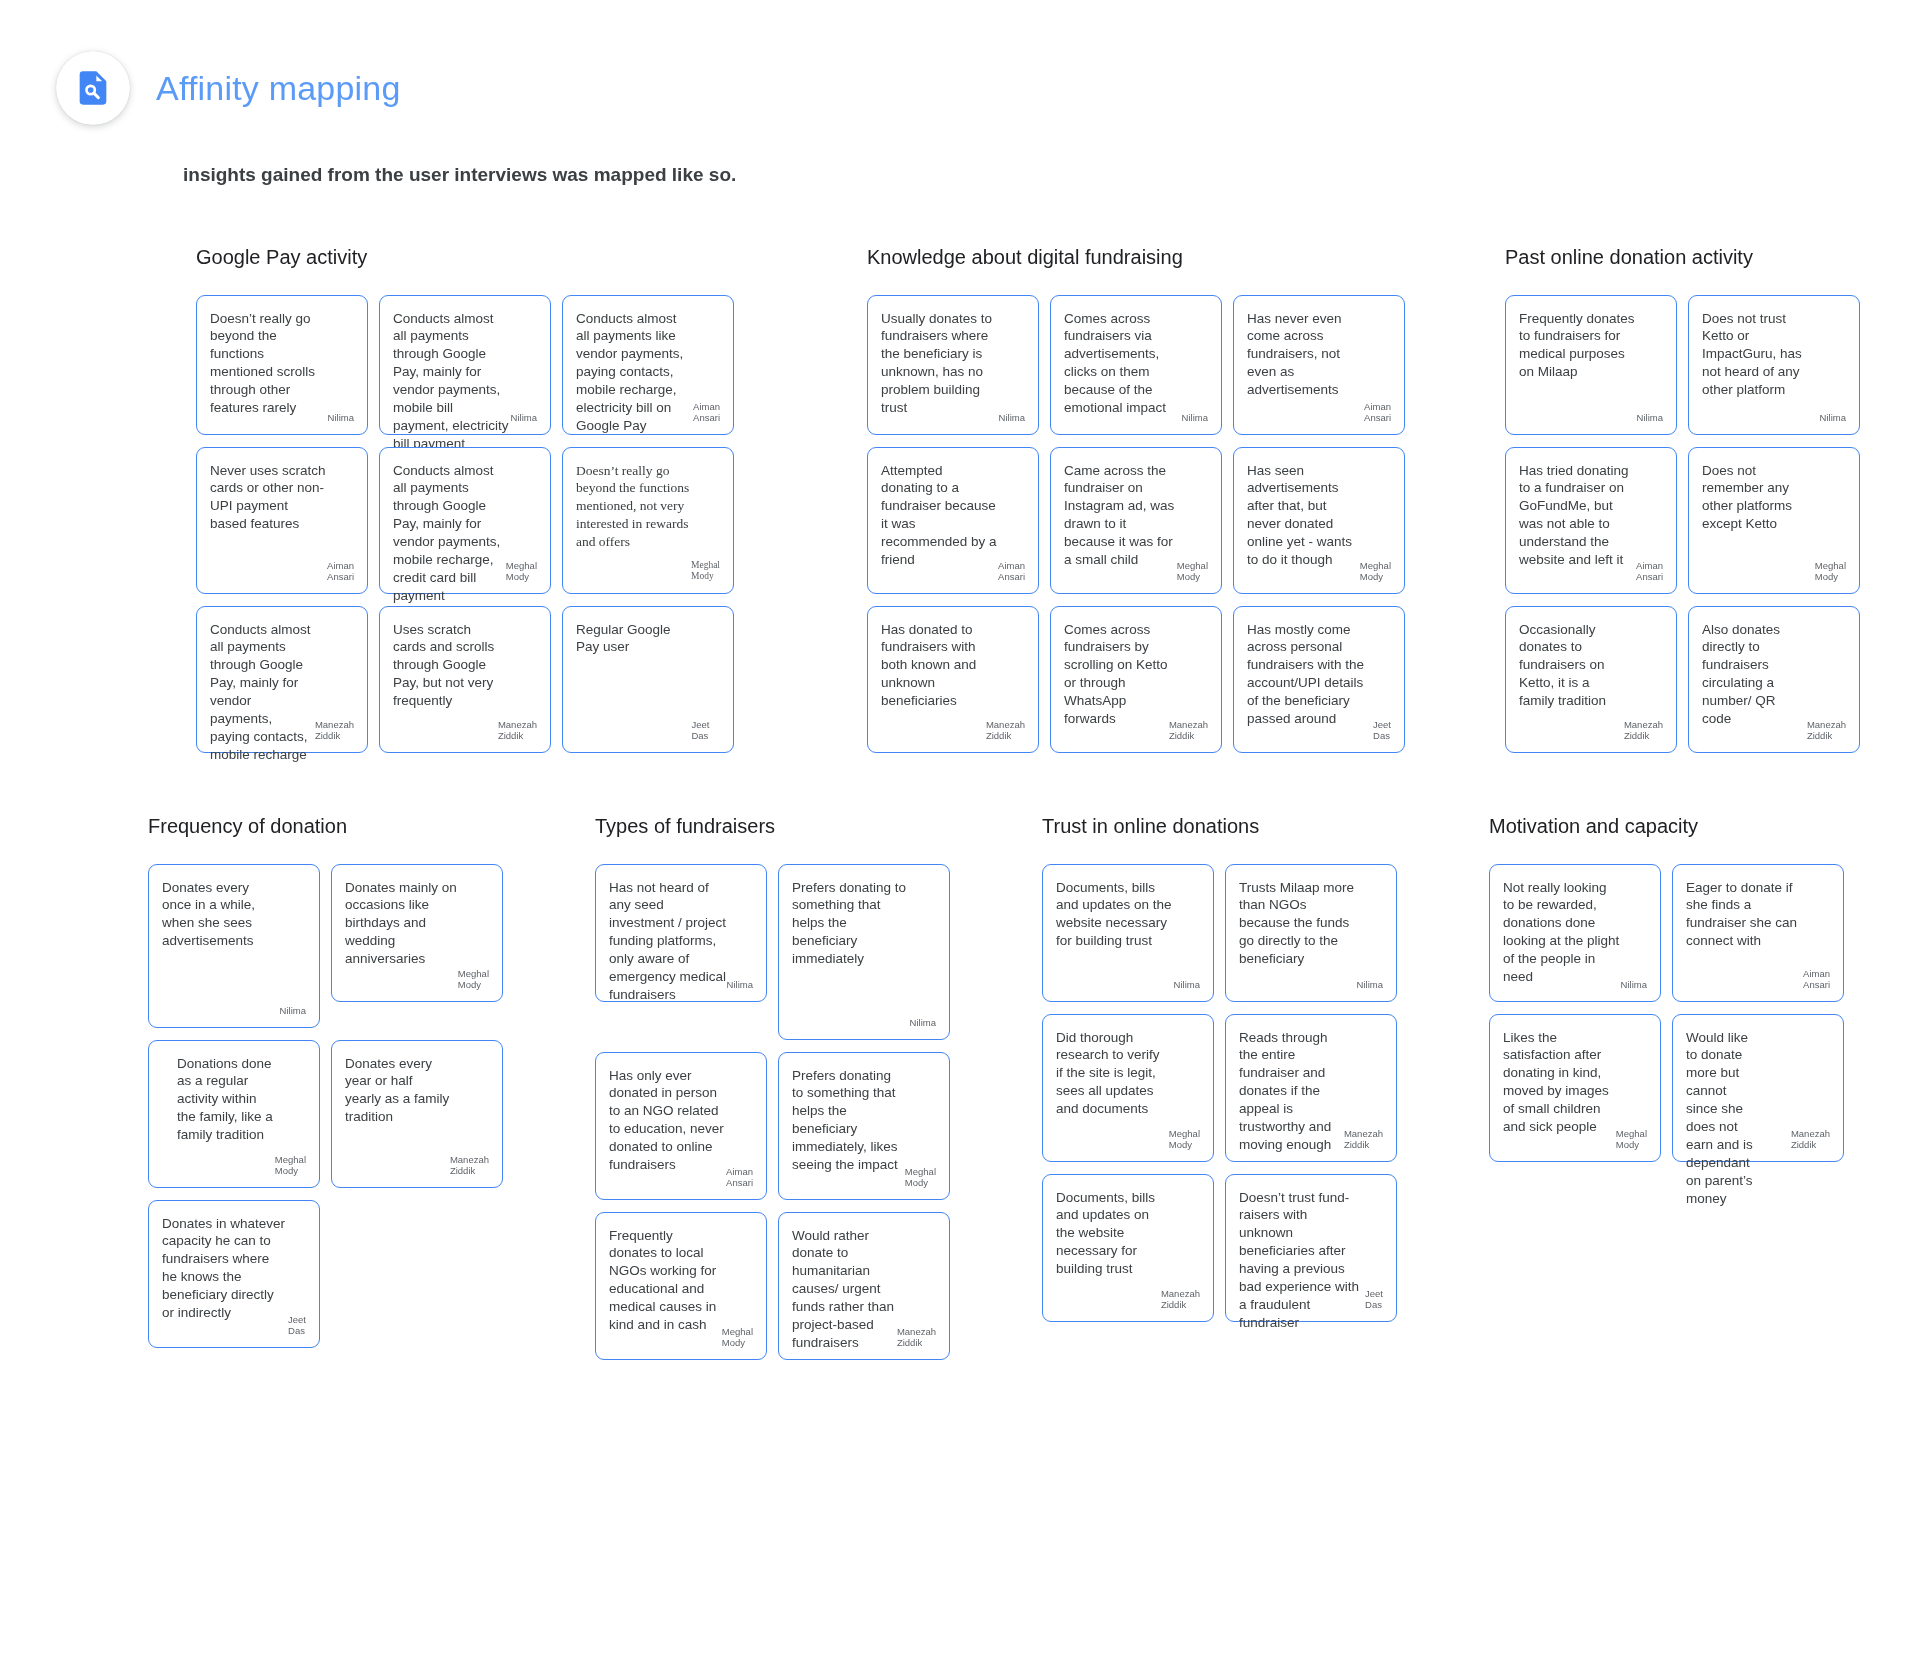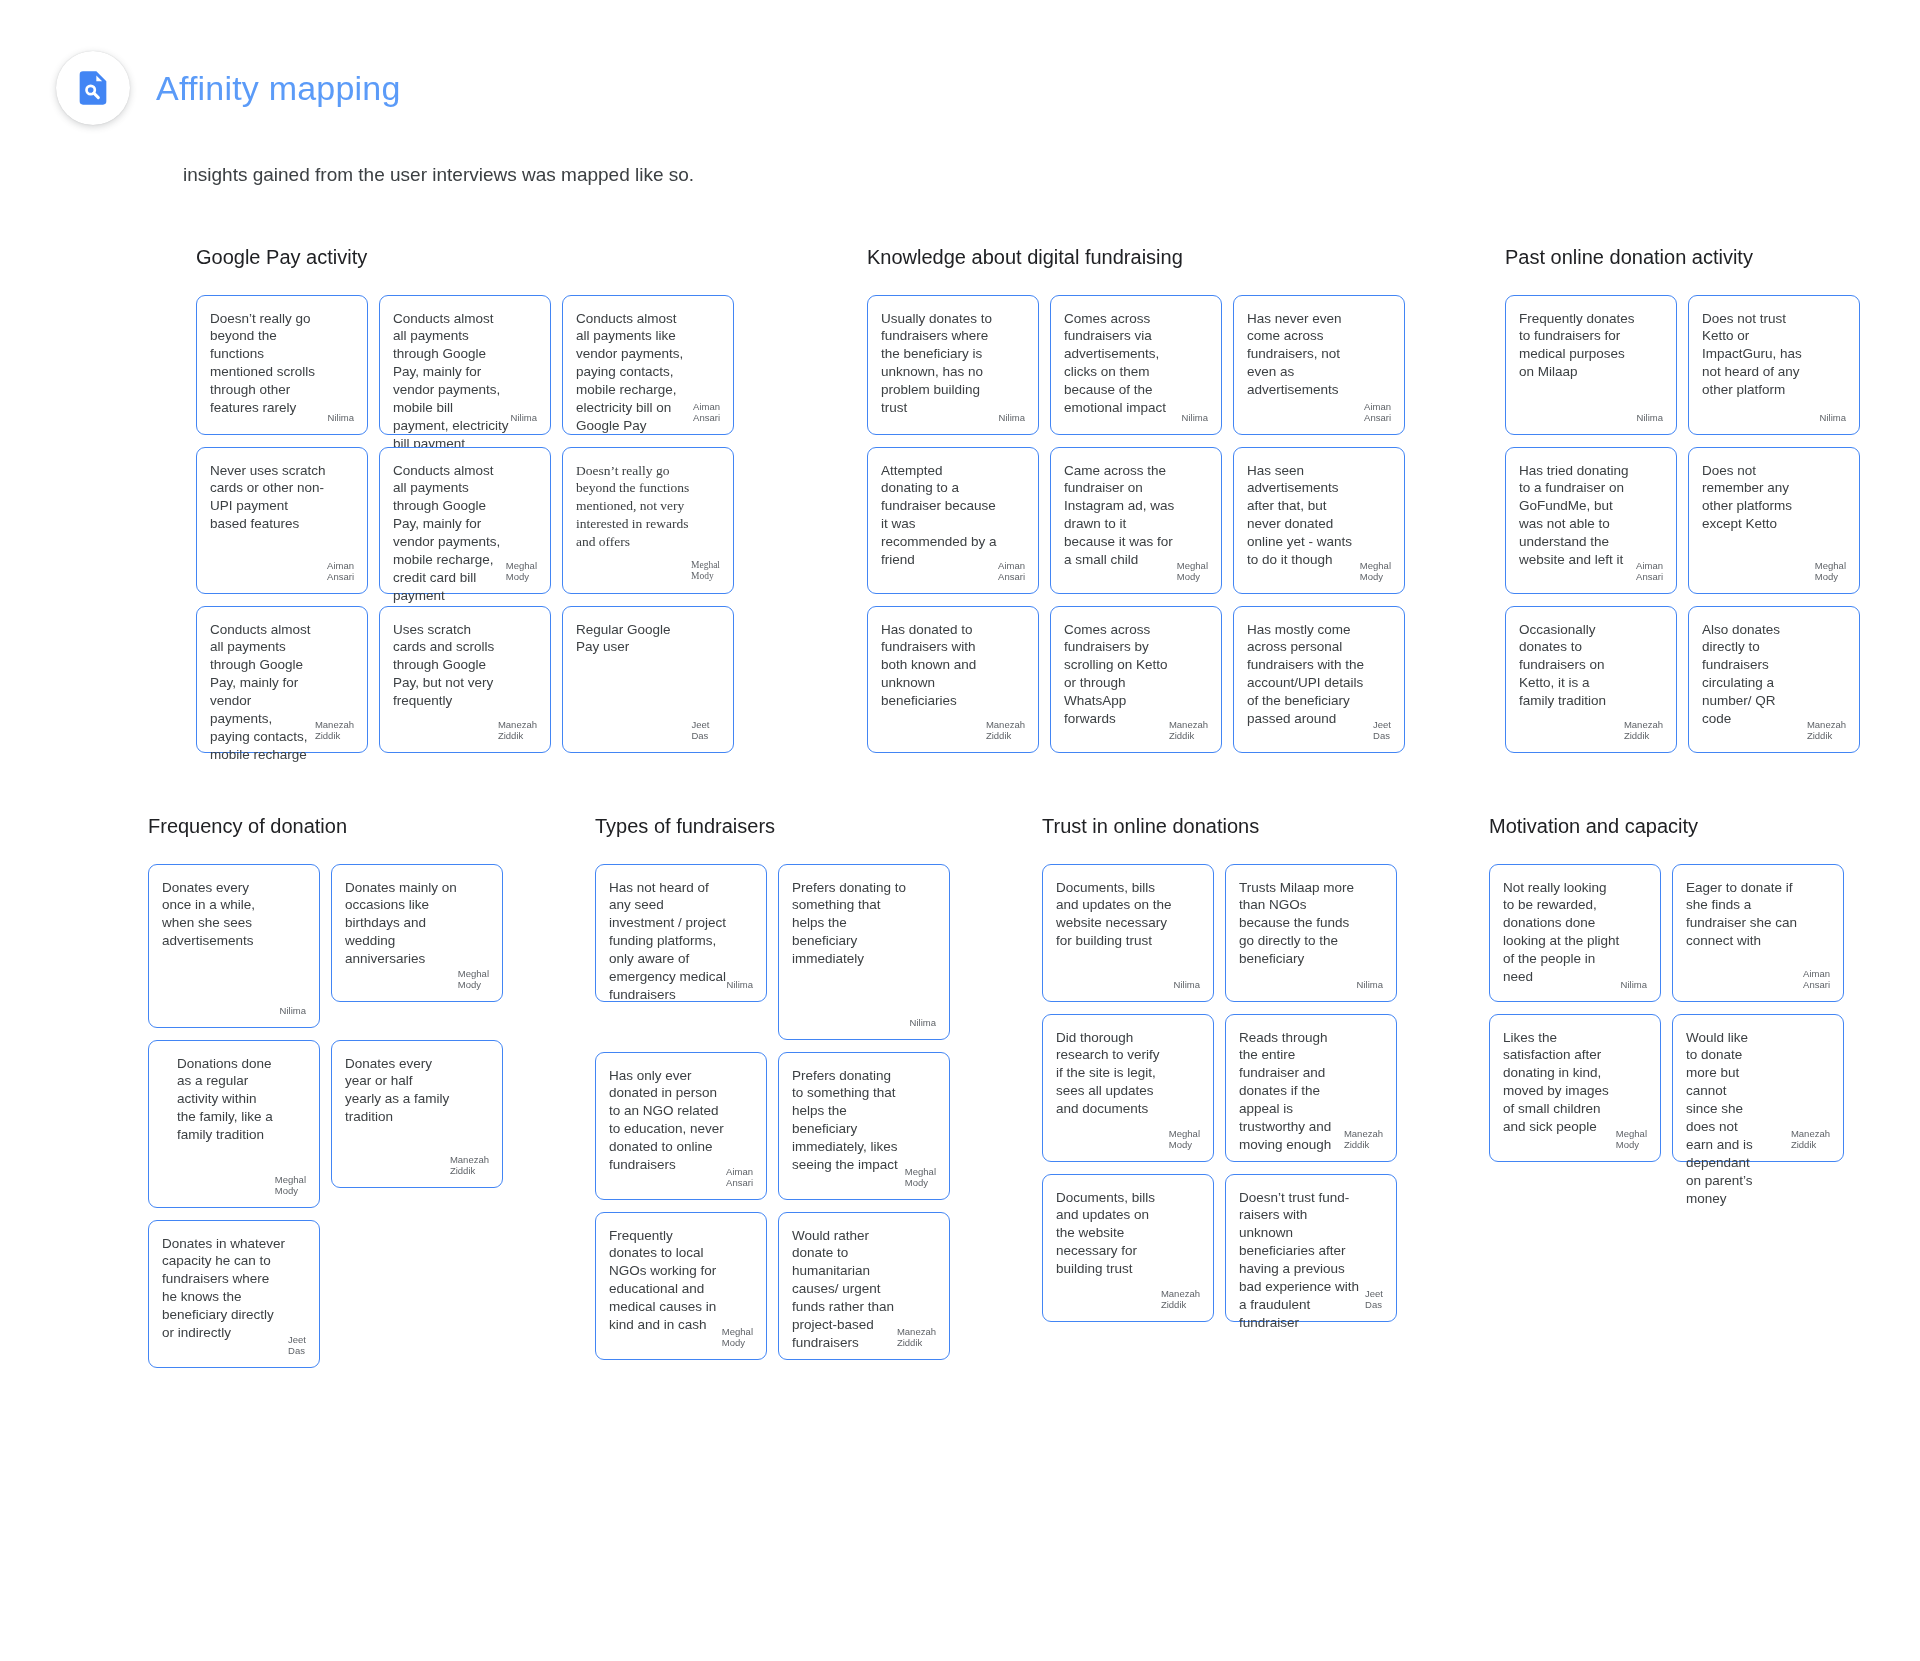--- a/index.html
+++ b/index.html
@@ -39,21 +39,21 @@
     font-size: 34px;
     font-weight: 400;
     color: #5b9bf8;
     letter-spacing: 0.2px;
     line-height: 1;
   }
   .subtitle {
     margin: 36px 0 0 183px;
     font-size: 19px;
     color: #3c4043;
-    font-weight: 400;
+    font-weight: 700;
   }
 
   
   .board {
     position: relative;
     margin-top: 60px;
   }
   .section {
     display: flex;
     align-items: flex-start;
@@ -244,21 +244,21 @@
       <div class="group-title">Frequency of donation</div>
       <div class="group-grid cols-2">
           <div class="card" style="height: 164px;">
             <div class="card-text">Donates every once in a while, when she sees advertisements</div>
             <div class="card-author">Nilima</div>
           </div>
           <div class="card" style="height: 138px;">
             <div class="card-text">Donates mainly on occasions like birthdays and wedding anniversaries</div>
             <div class="card-author">Meghal Mody</div>
           </div>
-          <div class="card" style="height: 168px; padding-left: 28px;">
+          <div class="card" style="height: 148px; padding-left: 28px;">
             <div class="card-text">Donations done as a regular activity within the family, like a family tradition</div>
             <div class="card-author">Meghal Mody</div>
           </div>
           <div class="card" style="height: 148px;">
             <div class="card-text">Donates every year or half yearly as a family tradition</div>
             <div class="card-author">Manezah Ziddik</div>
           </div>
           <div class="card" style="height: 148px;">
             <div class="card-text">Donates in whatever capacity he can to fundraisers where he knows the beneficiary directly or indirectly</div>
             <div class="card-author">Jeet Das</div>

